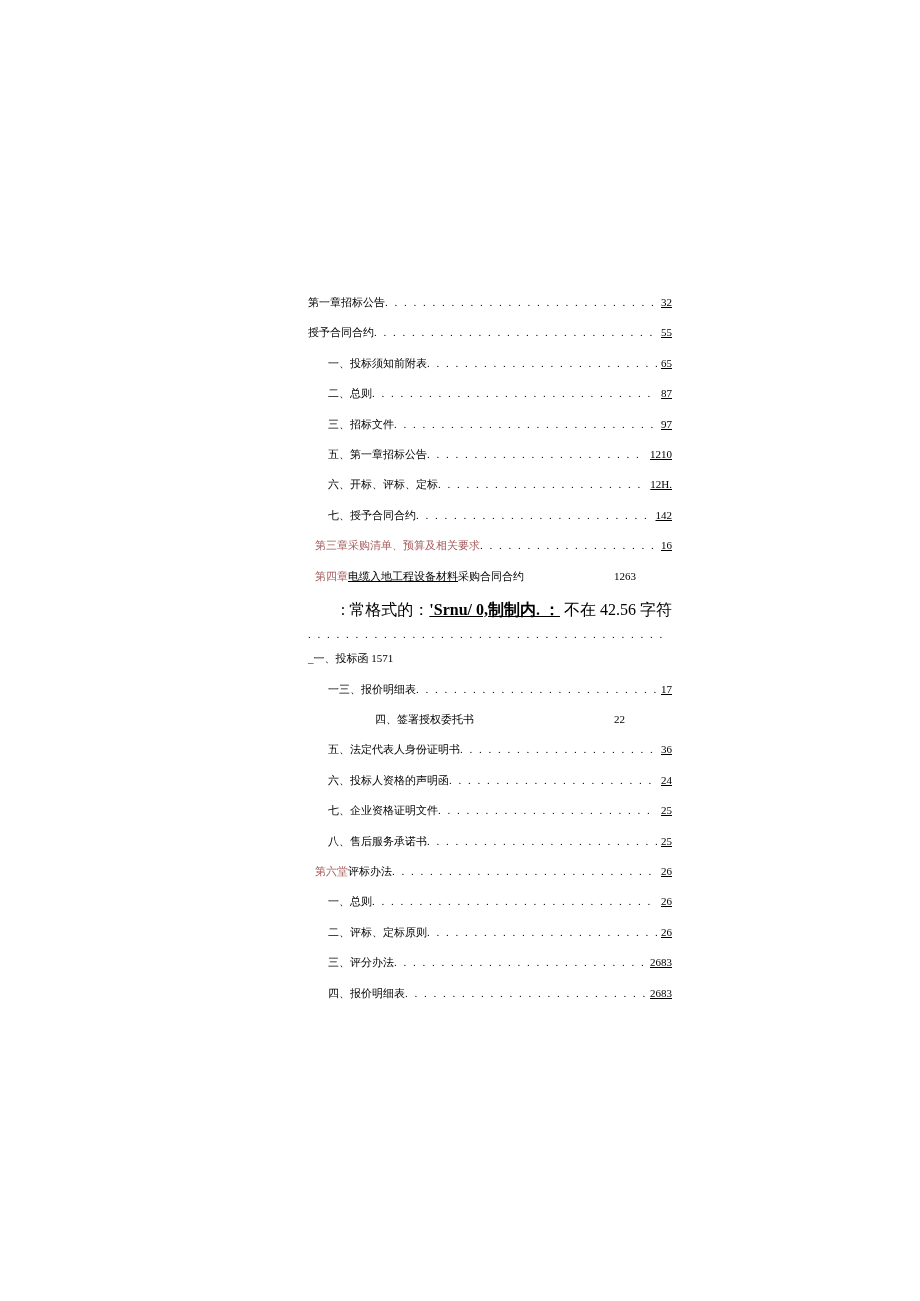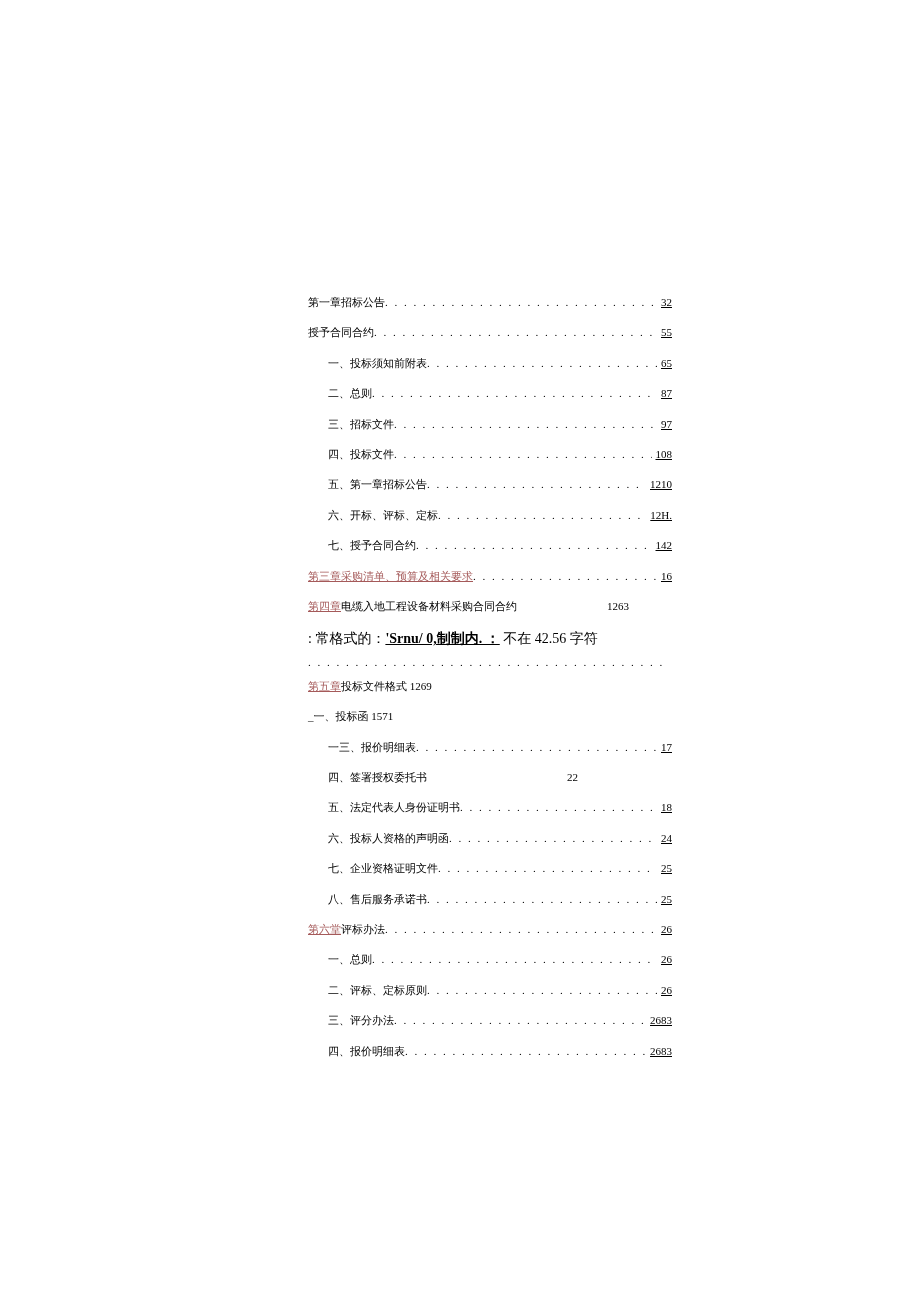--- a/index.html
+++ b/index.html
@@ -41,27 +41,28 @@
   .entry .dots::after {
     content: ". . . . . . . . . . . . . . . . . . . . . . . . . . . . . . . . . . . . . . . . . . . . . . . . . . . . . . . . . . . . . . . . . . . . . . . . . . . . . . . . . . . . . . . . . . . . . . . . . . . . . . . . . . . . . . .";
   }
   .entry .pageno {
     flex: 0 0 auto;
     padding-left: 4px;
     text-decoration: underline;
   }
   .linklike {
     color: #a55a5a;
-    text-decoration: underline;
+    margin-left: 7px;
   }
   .plain-line {
     margin-bottom: 15px;
   }
   .note-line {
-    font-size: 14px;
+    text-align: right;
+    font-size: 16px;
     margin-top: 0;
     margin-bottom: 6px;
   }
   .note-line .bold { font-weight: bold; }
   .dotted-row {
     overflow: hidden;
     height: 12px;
     letter-spacing: 2px;
     margin-bottom: 12px;
   }
@@ -95,59 +96,53 @@
       <span class="label">二、总则 </span>
       <span class="dots"></span>
       <span class="pageno">87</span>
     </div>
     <div class="entry indent">
       <span class="label">三、招标文件 </span>
       <span class="dots"></span>
       <span class="pageno">97</span>
     </div>
     <div class="entry indent">
-      <span class="label">四、投标文件 </span>
-      <span class="dots"></span>
-      <span class="pageno">108</span>
-    </div>
-    <div class="entry indent">
       <span class="label">五、第一章招标公告 </span>
       <span class="dots"></span>
       <span class="pageno">1210</span>
     </div>
     <div class="entry indent">
       <span class="label">六、开标、评标、定标 </span>
       <span class="dots"></span>
       <span class="pageno">12H.</span>
     </div>
     <div class="entry indent">
       <span class="label">七、授予合同合约 </span>
       <span class="dots"></span>
       <span class="pageno">142</span>
     </div>
     <div class="entry">
       <span class="label linklike">第三章采购清单、预算及相关要求 </span>
       <span class="dots"></span>
       <span class="pageno">16</span>
     </div>
-    <div class="plain-line"><span class="linklike">第四章</span><span style="">电缆入地工程设备材料</span><span>采购合同合约</span><span class="spacer-inline" style="width: 90px;"></span><span>1263</span></div>
+    <div class="plain-line"><span class="linklike">第四章</span><span style="text-decoration: underline;">电缆入地工程设备材料</span><span>采购合同合约</span><span class="spacer-inline" style="width: 90px;"></span><span>1263</span></div>
     <div class="note-line"><span>: 常格式的：</span><span class="bold" style="text-decoration: underline;">'Srnu/ 0,制制内. ：</span><span>  不在 42.56 字符</span></div>
     <div class="dotted-row"></div>
-    <div class="plain-line"><span class="linklike">第五章</span><span>投标文件格式 1269</span></div>
     <div class="plain-line"><span>_一、投标函 1571</span></div>
     <div class="entry indent">
       <span class="label">一三、报价明细表 </span>
       <span class="dots"></span>
       <span class="pageno">17</span>
     </div>
-    <div class="plain-line" style="padding-left: 20px;"><span>四、签署授权委托书</span><span class="spacer-inline" style="width: 140px;"></span><span>22</span></div>
+    <div class="plain-line" style="padding-left: 20px; text-align: center;"><span>四、签署授权委托书</span><span class="spacer-inline" style="width: 140px;"></span><span>22</span></div>
     <div class="entry indent">
       <span class="label">五、法定代表人身份证明书 </span>
       <span class="dots"></span>
-      <span class="pageno">18</span>
+      <span class="pageno">36</span>
     </div>
     <div class="entry indent">
       <span class="label">六、投标人资格的声明函 </span>
       <span class="dots"></span>
       <span class="pageno">24</span>
     </div>
     <div class="entry indent">
       <span class="label">七、企业资格证明文件 </span>
       <span class="dots"></span>
       <span class="pageno">25</span>

